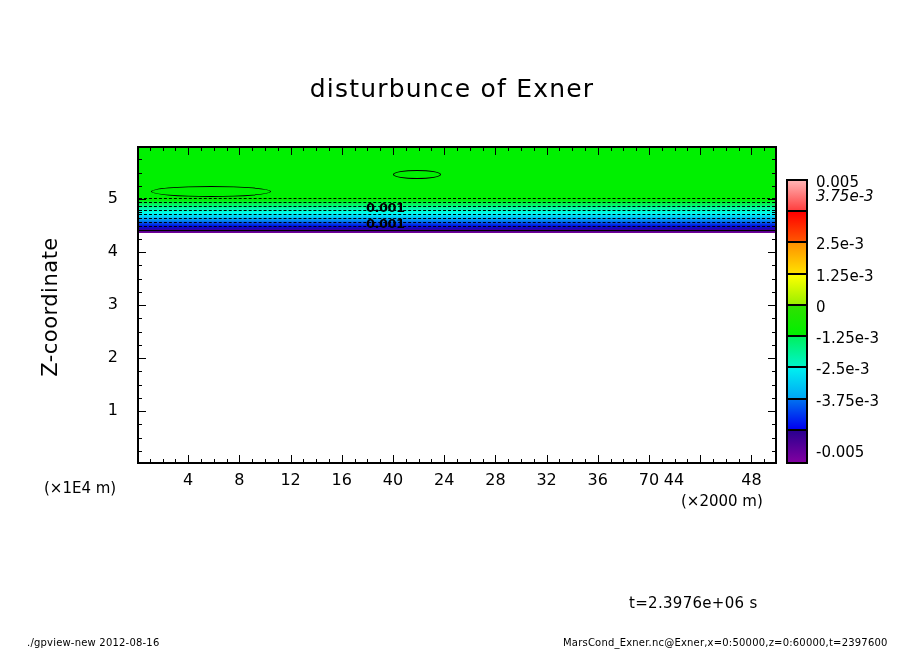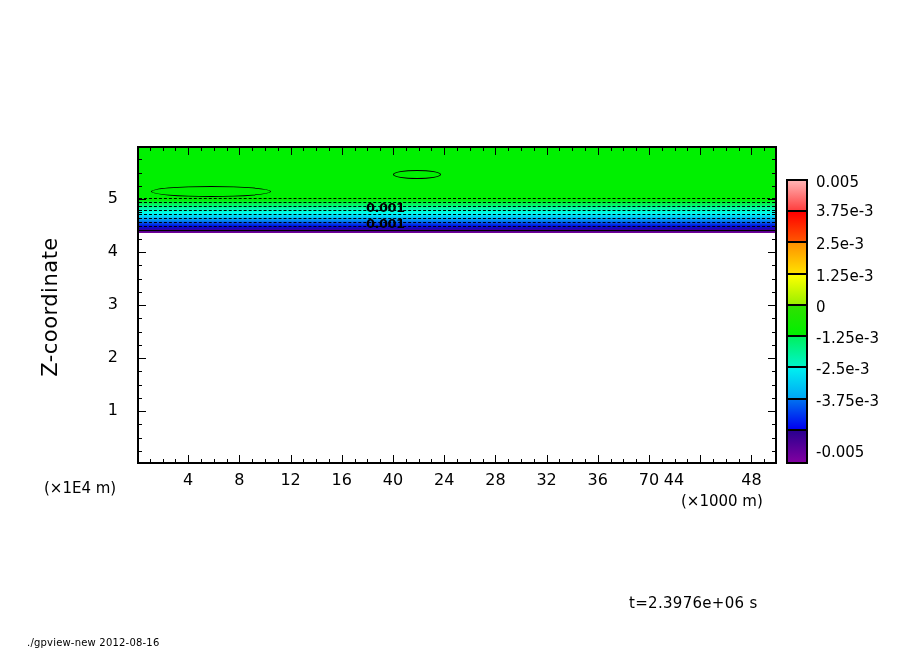--- a/index.html
+++ b/index.html
@@ -145,20 +145,21 @@
   }
   #foot-right{
     left:563px;top:637px;font-size:10px;letter-spacing:0.2px;
   }
 </style>
 </head>
 <body>
 
 <div id="root">
 
+  <div class="abs" id="title">disturbunce of Exner</div>
 
   <div class="abs" id="plot-frame">
 
     <div id="field">
       <div id="field-green"></div>
       <div id="field-band"></div>
 
       <div class="cdash" style="left:0;top:54px;width:100%;"></div>
       <div class="cdash" style="left:0;top:58px;width:100%;"></div>
       <div class="cdash" style="left:0;top:62px;width:100%;"></div>
@@ -349,30 +350,31 @@
       <div class="xlab" style="left: 654px;">44</div>
       <div class="xlab" style="left: 731.4px;">48</div>
       <div class="ylab" style="top: 400px;">1</div>
       <div class="ylab" style="top: 347px;">2</div>
       <div class="ylab" style="top: 294px;">3</div>
       <div class="ylab" style="top: 241px;">4</div>
       <div class="ylab" style="top: 188px;">5</div>
     </div>
   <div class="abs" id="cbar-labels" style="left:0;top:0;width:904px;height:654px;">
       <div class="cbtick" style="left: 816px; top: 173px;">0.005</div>
-      <div class="cbtick" style="left: 816px; top: 202px;">3.75e-3</div>
+      <div class="cbtick" style="left: 816px; top: 187px; font-style: italic;">3.75e-3</div>
       <div class="cbtick" style="left: 816px; top: 235.444px;">2.5e-3</div>
       <div class="cbtick" style="left: 816px; top: 266.667px;">1.25e-3</div>
       <div class="cbtick" style="left: 816px; top: 297.889px;">0</div>
       <div class="cbtick" style="left: 816px; top: 329.111px;">-1.25e-3</div>
       <div class="cbtick" style="left: 816px; top: 360.333px; text-align: right;">-2.5e-3</div>
       <div class="cbtick" style="left: 816px; top: 391.556px;">-3.75e-3</div>
       <div class="cbtick" style="left: 816px; top: 443px;">-0.005</div>
     </div>
 
   <div class="abs" id="ylabel">Z-coordinate</div>
   <div class="abs" id="unit-left">(×1E4 m)</div>
-  <div class="abs" id="unit-right">(×1000 m)</div>
+  <div class="abs" id="unit-right">(×2000 m)</div>
 
   <div class="abs" id="time-text">t=2.3976e+06 s</div>
   <div class="abs" id="foot-left">./gpview-new  2012-08-16</div>
+  <div class="abs" id="foot-right">MarsCond_Exner.nc@Exner,x=0:50000,z=0:60000,t=2397600</div>
 
 </div>
 
 </body></html>

